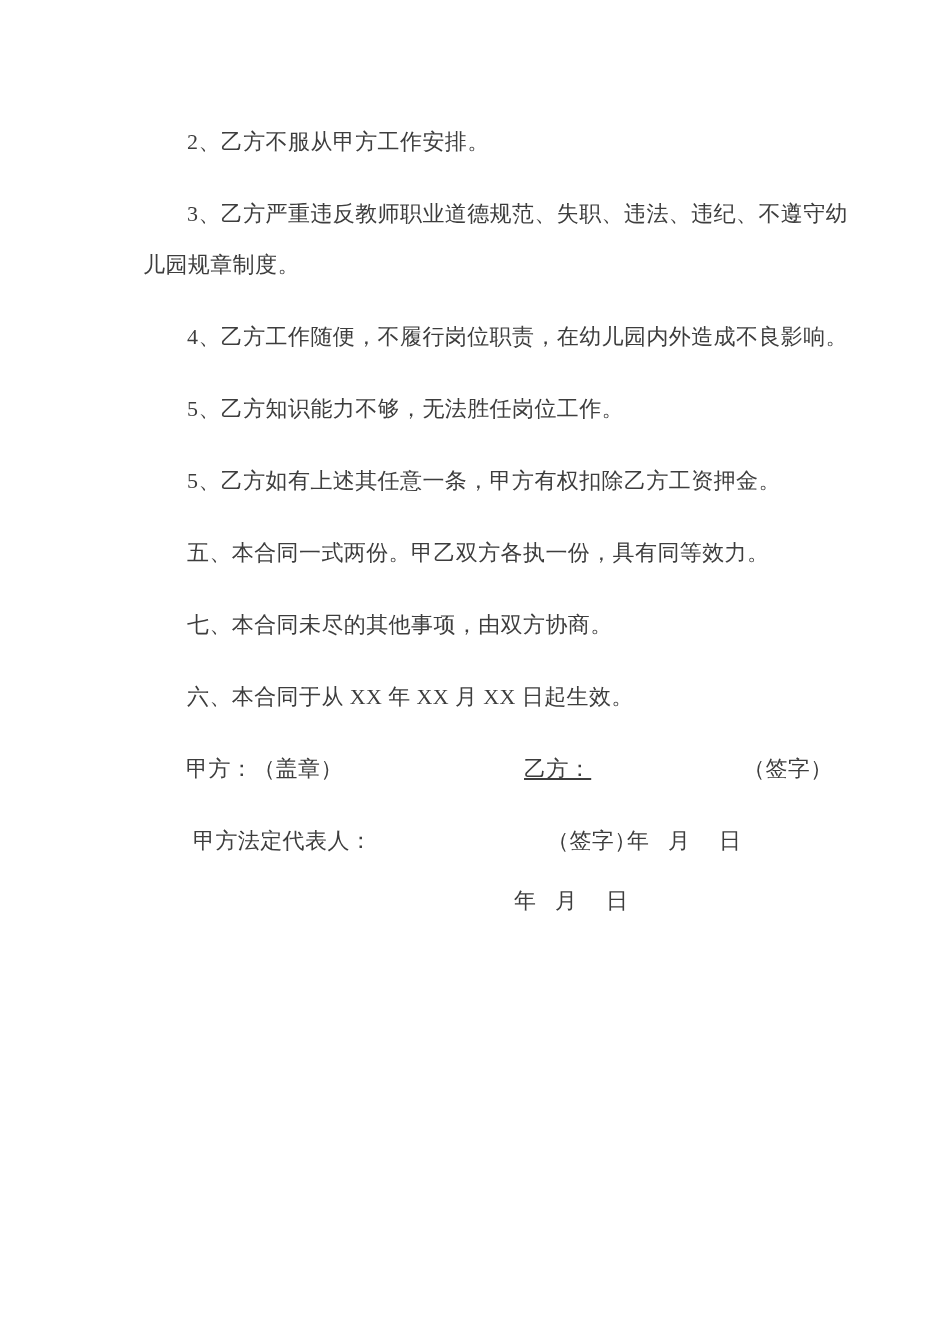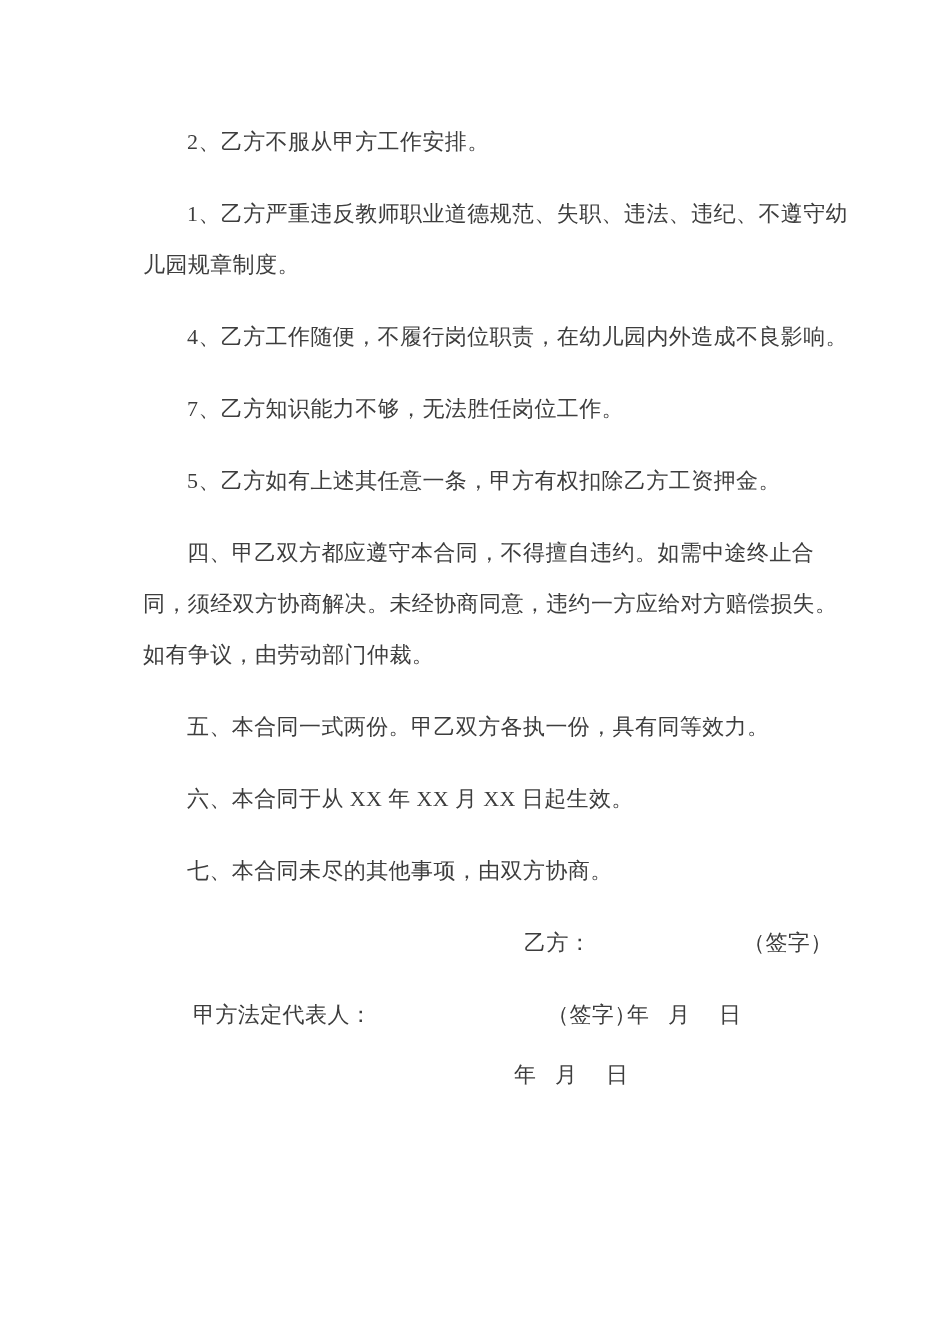--- a/index.html
+++ b/index.html
@@ -38,50 +38,50 @@
   }
   .sig-row.row-2 { margin-bottom: 9px; }
   .sig-row.row-3 { margin-bottom: 0; }
   .sig-row span {
     position: absolute;
     top: 0;
     white-space: nowrap;
   }
   
   .pos-a      { left: 43px; }
-  .pos-b      { left: 381px; }
+  .pos-b      { left: 381px; text-decoration: underline; }
   .pos-bsign  { left: 600px; }
   
   .pos-rep    { left: 50px; }
   .pos-rsign  { left: 404px; }
   .pos-ryear  { left: 484px; }
   .pos-rmonth { left: 525px; }
   .pos-rday   { left: 576px; }
   
   .pos-dyear  { left: 371px; }
   .pos-dmonth { left: 412px; }
   .pos-dday   { left: 463px; }
 </style>
 </head>
 <body>
 
 <div class="page">
   <div class="content">
 
     <p class="clause">2、乙方不服从甲方工作安排。</p>
-    <p class="clause">1、乙方严重违反教师职业道德规范、失职、违法、违纪、不遵守幼儿园规章制度。</p>
+    <p class="clause">3、乙方严重违反教师职业道德规范、失职、违法、违纪、不遵守幼儿园规章制度。</p>
     <p class="clause">4、乙方工作随便，不履行岗位职责，在幼儿园内外造成不良影响。</p>
-    <p class="clause">7、乙方知识能力不够，无法胜任岗位工作。</p>
+    <p class="clause">5、乙方知识能力不够，无法胜任岗位工作。</p>
     <p class="clause">5、乙方如有上述其任意一条，甲方有权扣除乙方工资押金。</p>
-    <p class="clause">四、甲乙双方都应遵守本合同，不得擅自违约。如需中途终止合同，须经双方协商解决。未经协商同意，违约一方应给对方赔偿损失。如有争议，由劳动部门仲裁。</p>
     <p class="clause">五、本合同一式两份。甲乙双方各执一份，具有同等效力。</p>
+    <p class="clause">七、本合同未尽的其他事项，由双方协商。</p>
     <p class="clause">六、本合同于从 XX 年 XX 月 XX 日起生效。</p>
-    <p class="clause">七、本合同未尽的其他事项，由双方协商。</p>
 
     <div class="sig-row row-1">
+      <span class="pos-a">甲方：（盖章）</span>
       <span class="pos-b">乙方：</span>
       <span class="pos-bsign">（签字）</span>
     </div>
 
     <div class="sig-row row-2">
       <span class="pos-rep">甲方法定代表人：</span>
       <span class="pos-rsign">（签字）</span>
       <span class="pos-ryear">年</span>
       <span class="pos-rmonth">月</span>
       <span class="pos-rday">日</span>

